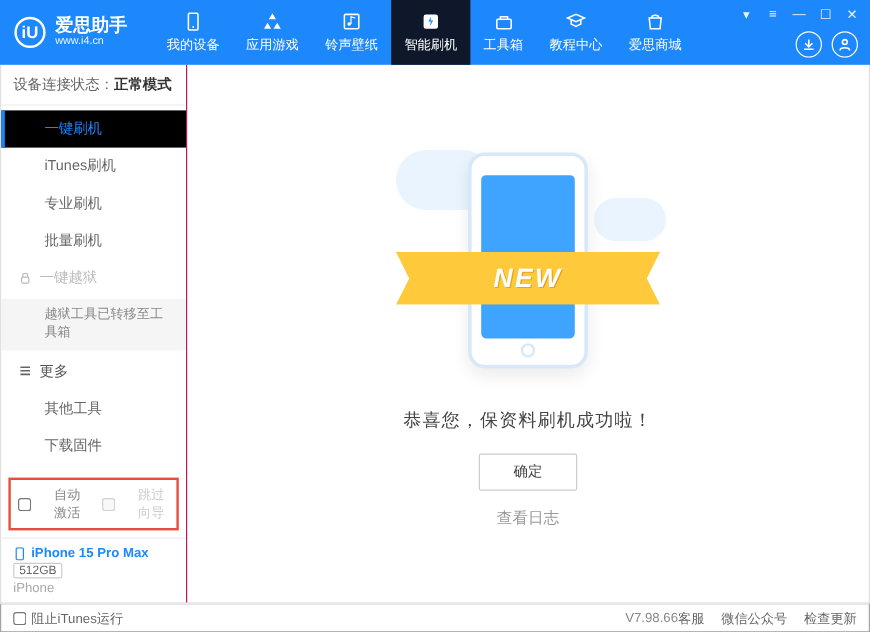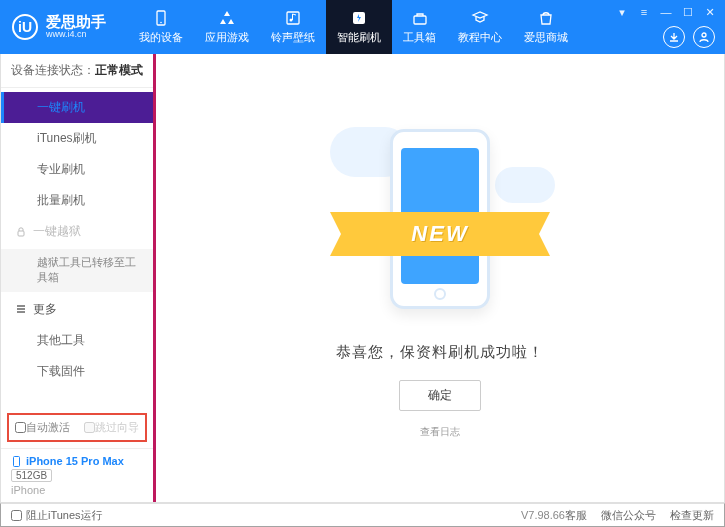--- a/index.html
+++ b/index.html
@@ -18,54 +18,54 @@
 .nav-icon { width: 18px; height: 18px; display: flex; align-items: center; justify-content: center; }
 
 .header-right { position: absolute; right: 8px; top: 6px; display: flex; align-items: center; gap: 6px; }
 .win-controls { display: flex; gap: 8px; color: #fff; font-size: 11px; }
 .win-btn { cursor: pointer; opacity: 0.9; width: 14px; text-align: center; }
 .header-circles { position: absolute; right: 10px; bottom: 6px; display: flex; gap: 8px; }
 .circle-btn { width: 22px; height: 22px; border: 1.5px solid #fff; border-radius: 50%; display: flex; align-items: center; justify-content: center; color: #fff; cursor: pointer; font-size: 12px; }
 
 .body { display: flex; height: calc(100% - 54px - 24px); border: 1px solid #e0e0e0; border-top: none; }
 
-.sidebar { width: 155px; border-right: 3px solid #be185d; display: flex; flex-direction: column; font-size: 12px; }
+.sidebar { width: 155px; border-right: 1px solid #be185d; display: flex; flex-direction: column; font-size: 12px; }
 .status-bar { padding: 8px 10px; color: #666; border-bottom: 1px solid #eee; }
 .status-value { color: #333; font-weight: bold; }
 
 .menu { flex: 1; overflow-y: auto; padding-top: 4px; }
 .menu-group { display: flex; align-items: center; padding: 7px 14px; color: #555; gap: 6px; cursor: pointer; }
 .menu-group.locked { color: #bbb; }
 .menu-sub { padding: 7px 10px 7px 36px; color: #666; cursor: pointer; }
-.menu-sub.active { background: #4c1d95; color: #1d87fc; border-left: 3px solid #1d87fc; padding-left: 33px; }
+.menu-sub.active { background: #000000; color: #1d87fc; border-left: 3px solid #1d87fc; padding-left: 33px; }
 .menu-info { background: #f5f5f5; color: #888; padding: 6px 10px 6px 36px; font-size: 11px; line-height: 1.4; margin: 2px 0; }
 
 .checkbox-row { border: 2px solid #e74c3c; margin: 6px; padding: 5px 6px; display: flex; gap: 14px; font-size: 11px; }
-.cb-item { display: flex; align-items: center; gap: 0; color: #888; }
+.cb-item { display: flex; align-items: center; gap: 19px; color: #888; }
 .cb-item input { width: 11px; height: 11px; }
 .cb-item.disabled { color: #ccc; }
 
 .device-info { border-top: 1px solid #eee; padding: 6px 10px; font-size: 11px; }
 .device-name { color: #1d87fc; font-weight: bold; display: flex; align-items: center; gap: 4px; }
 .device-storage { display: inline-block; border: 1px solid #ccc; padding: 0 4px; border-radius: 2px; font-size: 10px; color: #666; margin-top: 2px; }
 .device-type { color: #aaa; margin-top: 2px; }
 
 .main { flex: 1; display: flex; flex-direction: column; align-items: center; justify-content: center; padding: 20px; position: relative; }
 .illustration { width: 180px; height: 210px; position: relative; margin-bottom: 16px; }
 .cloud { position: absolute; background: #eaf4ff; border-radius: 50%; }
 .c1 { width: 80px; height: 50px; top: 10px; left: -20px; border-radius: 40px; }
 .c2 { width: 60px; height: 36px; top: 50px; right: -25px; border-radius: 30px; }
 .phone { position: absolute; left: 50%; top: 12px; transform: translateX(-50%); width: 100px; height: 180px; background: #fff; border: 3px solid #d9e8f8; border-radius: 14px; box-shadow: 0 6px 14px rgba(0,0,0,0.08); }
 .phone-screen { position: absolute; top: 16px; left: 8px; right: 8px; bottom: 22px; background: #3ea4ff; border-radius: 4px; }
 .phone-home { position: absolute; bottom: 6px; left: 50%; transform: translateX(-50%); width: 12px; height: 12px; border: 2px solid #d9e8f8; border-radius: 50%; }
 .ribbon { position: absolute; top: 95px; left: -20px; right: -20px; height: 44px; background: #ffc93c; display: flex; align-items: center; justify-content: center; font-weight: 900; font-size: 22px; color: #fff; letter-spacing: 2px; font-style: italic; clip-path: polygon(0 0, 100% 0, 95% 50%, 100% 100%, 0 100%, 5% 50%); text-shadow: 1px 1px 0 #e0a820; }
 
 .success-text { font-size: 15px; color: #444; margin-bottom: 18px; letter-spacing: 1px; }
 .confirm-btn { padding: 6px 28px; border: 1px solid #ccc; background: #fff; font-size: 12px; color: #444; cursor: pointer; border-radius: 2px; }
-.log-link { margin-top: 14px; font-size: 10px; color: #999; cursor: pointer; }
+.log-link { margin-top: 14px; font-size: 13px; color: #999; cursor: pointer; }
 
 .footer { height: 24px; border: 1px solid #a3a3a3; border-top: 1px solid #e0e0e0; display: flex; align-items: center; font-size: 11px; color: #666; padding: 0 10px; }
 .footer-left { display: flex; align-items: center; gap: 4px; }
 .footer-left input { width: 11px; height: 11px; }
 .footer-version { margin-left: auto; color: #888; }
 .footer-right { display: flex; gap: 14px; }
 .footer-link { cursor: pointer; }
 
 svg { display: block; }
 </style>

